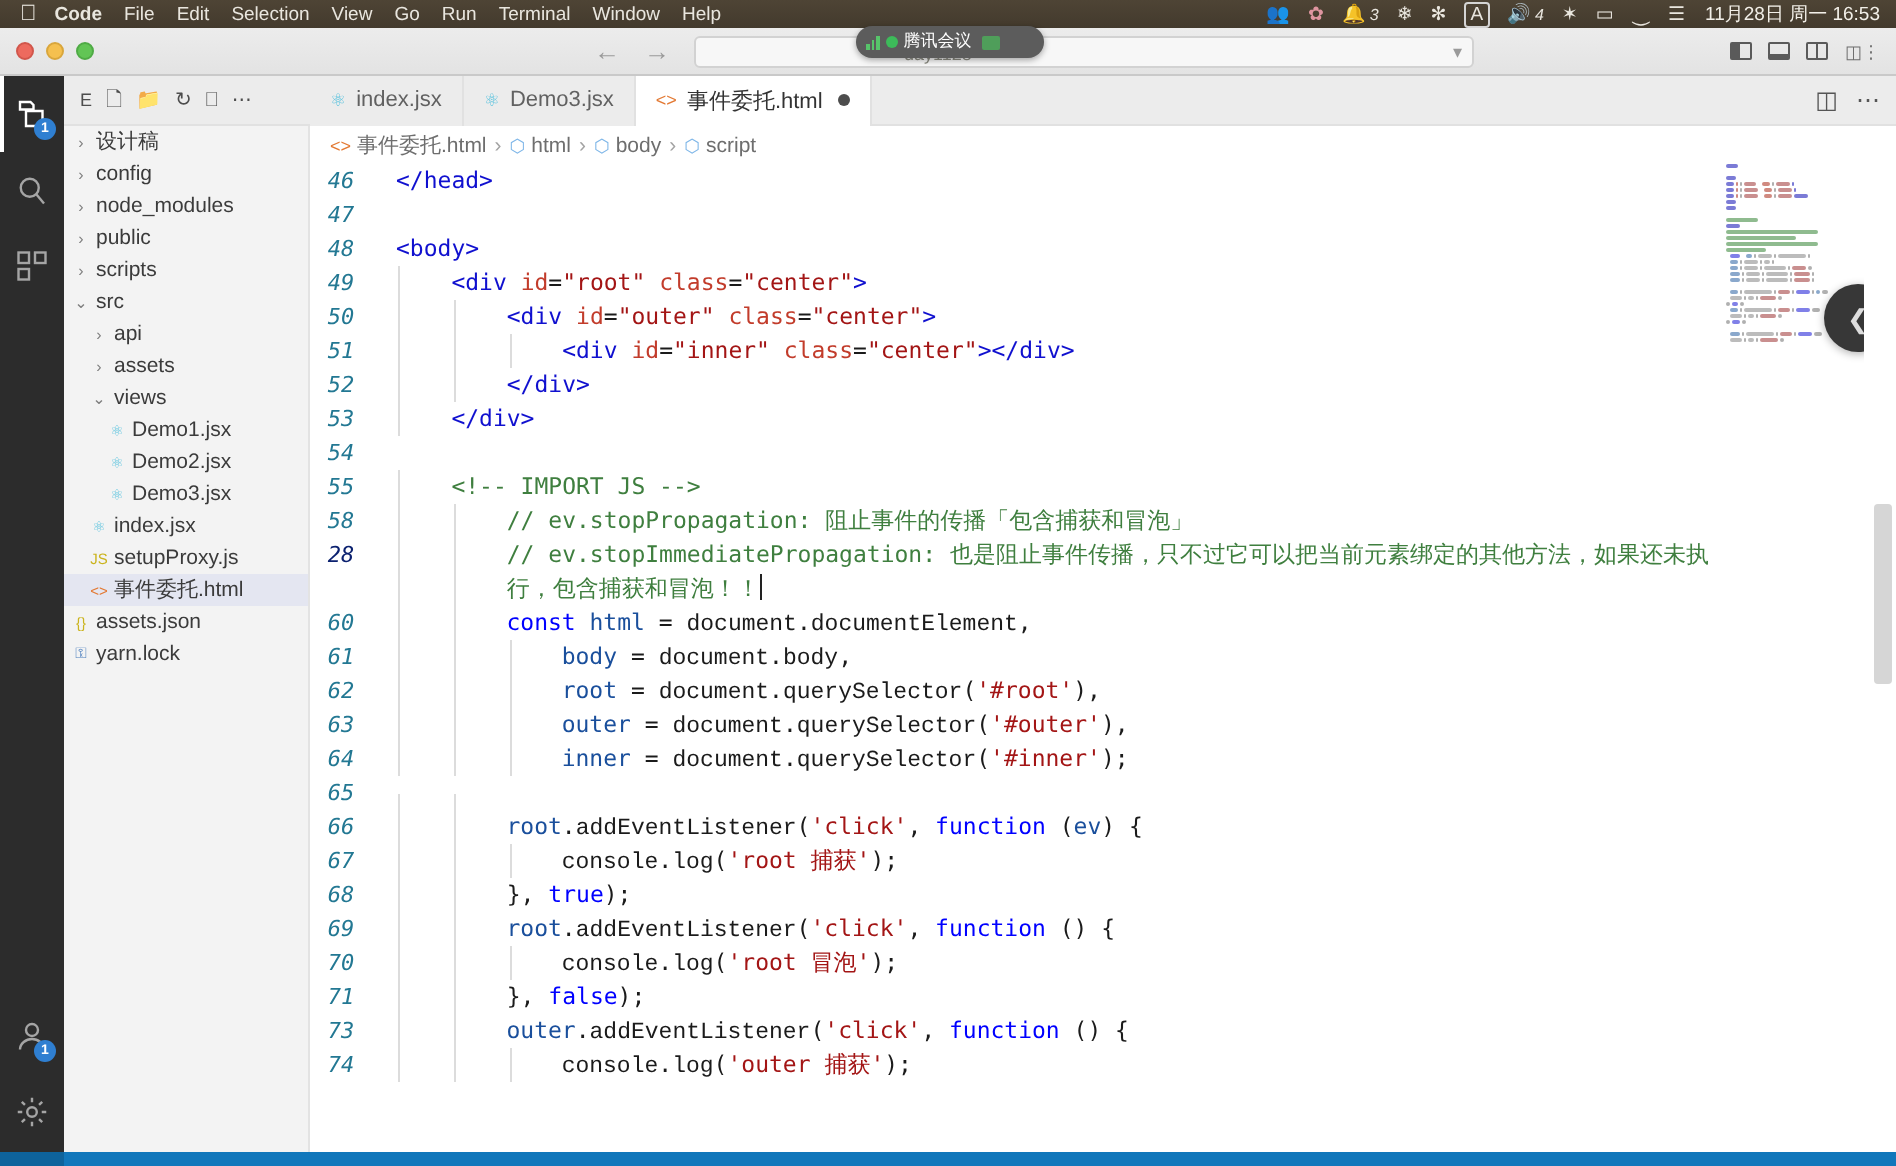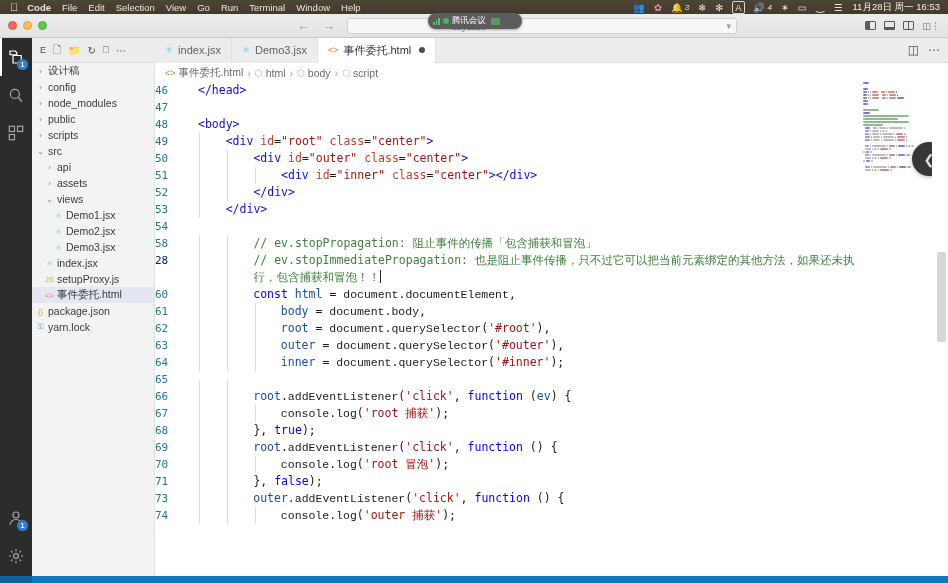--- a/index.html
+++ b/index.html
@@ -132,22 +132,22 @@
   
   #code {
     position:absolute; left:0; top:44px; width:793px; height:501px;
     background:#ffffff; overflow:hidden;
     font-family:"DejaVu Sans Mono","Liberation Mono",monospace;
     font-size:11.5px; line-height:17px;
   }
   .cline { display:flex; height:17px; align-items:center; white-space:pre; }
   .cline.wrapline{height:17px;}
   .ln {
-    width:43px; text-align:left; padding-right:12px; color:#237893;
-    flex:0 0 43px; font-size:11px;
+    width:43px; text-align:center; padding-right:12px; color:#237893;
+    flex:0 0 43px; font-size:11px;font-style:italic;
   }
   .ln.cur{color:#0b216f;}
   .ctext { flex:1; position:relative; }
   .k-tag{color:#1010cf;} .k-attr{color:#c23c2b;} .k-str{color:#a31515;}
   .k-kw{color:#0000ff;} .k-cmt{color:#3f7f3f;}
   .k-plain{color:#1b1b1b;font-family:Liberation Mono, monospace;} .k-punc{color:#1b1b1b;} .k-var{color:#1a4f9c;}
   .caret{display:inline-block;width:1px;height:13px;background:#222;vertical-align:-2px;}
   .guide{position:absolute;top:0;height:17px;border-left:1px solid #dcdcdc;}
 
   
@@ -327,21 +327,21 @@
         <div class="trow" style="padding-left: 13px;">
           <span class="chev c-js" style="font-size: 7.5px;">JS</span>
           <span>setupProxy.js</span>
         </div>
         <div class="trow active" style="padding-left: 13px;">
           <span class="chev c-html" style="font-size: 7.5px;">&lt;&gt;</span>
           <span>事件委托.html</span>
         </div>
         <div class="trow" style="padding-left: 4px;">
           <span class="chev c-json" style="font-size: 7.5px;">{}</span>
-          <span>package.json</span>
+          <span>assets.json</span>
         </div>
         <div class="trow" style="padding-left: 4px;">
           <span class="chev c-lock" style="font-size: 7.5px;">⚿</span>
           <span>yarn.lock</span>
         </div>
       </div>
   </div>
 
   <div id="editor">
 
@@ -400,20 +400,21 @@
     <div id="code">
         <div class="cline"><span class="ln">46</span><span class="ctext"><span class="k-tag">&lt;/head&gt;</span></span></div>
         <div class="cline"><span class="ln">47</span><span class="ctext"></span></div>
         <div class="cline"><span class="ln">48</span><span class="ctext"><span class="k-tag">&lt;body&gt;</span></span></div>
         <div class="cline"><span class="ln">49</span><span class="ctext"><span class="guide" style="left: 1px;"></span><span class="k-tag">    &lt;div </span><span class="k-attr">id</span><span class="k-punc">=</span><span class="k-str">"root"</span><span class="k-plain"> </span><span class="k-attr">class</span><span class="k-punc">=</span><span class="k-str">"center"</span><span class="k-tag">&gt;</span></span></div>
         <div class="cline"><span class="ln">50</span><span class="ctext"><span class="guide" style="left: 1px;"></span><span class="guide" style="left: 29px;"></span><span class="k-tag">        &lt;div </span><span class="k-attr">id</span><span class="k-punc">=</span><span class="k-str">"outer"</span><span class="k-plain"> </span><span class="k-attr">class</span><span class="k-punc">=</span><span class="k-str">"center"</span><span class="k-tag">&gt;</span></span></div>
         <div class="cline"><span class="ln">51</span><span class="ctext"><span class="guide" style="left: 1px;"></span><span class="guide" style="left: 29px;"></span><span class="guide" style="left: 57px;"></span><span class="k-tag">            &lt;div </span><span class="k-attr">id</span><span class="k-punc">=</span><span class="k-str">"inner"</span><span class="k-plain"> </span><span class="k-attr">class</span><span class="k-punc">=</span><span class="k-str">"center"</span><span class="k-tag">&gt;&lt;/div&gt;</span></span></div>
         <div class="cline"><span class="ln">52</span><span class="ctext"><span class="guide" style="left: 1px;"></span><span class="guide" style="left: 29px;"></span><span class="k-tag">        &lt;/div&gt;</span></span></div>
         <div class="cline"><span class="ln">53</span><span class="ctext"><span class="guide" style="left: 1px;"></span><span class="k-tag">    &lt;/div&gt;</span></span></div>
         <div class="cline"><span class="ln">54</span><span class="ctext"></span></div>
+        <div class="cline"><span class="ln">55</span><span class="ctext"><span class="guide" style="left: 1px;"></span><span class="k-cmt">    &lt;!-- IMPORT JS --&gt;</span></span></div>
         <div class="cline"><span class="ln">58</span><span class="ctext"><span class="guide" style="left: 1px;"></span><span class="guide" style="left: 29px;"></span><span class="k-cmt">        // ev.stopPropagation: 阻止事件的传播「包含捕获和冒泡」</span></span></div>
         <div class="cline"><span class="ln cur">28</span><span class="ctext"><span class="guide" style="left: 1px;"></span><span class="guide" style="left: 29px;"></span><span class="k-cmt">        // ev.stopImmediatePropagation: 也是阻止事件传播，只不过它可以把当前元素绑定的其他方法，如果还未执</span></span></div>
         <div class="cline wrapline"><span class="ln"></span><span class="ctext"><span class="guide" style="left: 1px;"></span><span class="guide" style="left: 29px;"></span><span class="k-cmt">        行，包含捕获和冒泡！！</span><span class="caret"></span></span></div>
         <div class="cline"><span class="ln">60</span><span class="ctext"><span class="guide" style="left: 1px;"></span><span class="guide" style="left: 29px;"></span><span class="k-plain">        </span><span class="k-kw">const</span><span class="k-plain"> </span><span class="k-var">html</span><span class="k-punc"> = </span><span class="k-plain">document</span><span class="k-punc">.</span><span class="k-plain">documentElement</span><span class="k-punc">,</span></span></div>
         <div class="cline"><span class="ln">61</span><span class="ctext"><span class="guide" style="left: 1px;"></span><span class="guide" style="left: 29px;"></span><span class="guide" style="left: 57px;"></span><span class="k-plain">            </span><span class="k-var">body</span><span class="k-punc"> = </span><span class="k-plain">document</span><span class="k-punc">.</span><span class="k-plain">body</span><span class="k-punc">,</span></span></div>
         <div class="cline"><span class="ln">62</span><span class="ctext"><span class="guide" style="left: 1px;"></span><span class="guide" style="left: 29px;"></span><span class="guide" style="left: 57px;"></span><span class="k-plain">            </span><span class="k-var">root</span><span class="k-punc"> = </span><span class="k-plain">document</span><span class="k-punc">.</span><span class="k-plain">querySelector</span><span class="k-punc">(</span><span class="k-str">'#root'</span><span class="k-punc">),</span></span></div>
         <div class="cline"><span class="ln">63</span><span class="ctext"><span class="guide" style="left: 1px;"></span><span class="guide" style="left: 29px;"></span><span class="guide" style="left: 57px;"></span><span class="k-plain">            </span><span class="k-var">outer</span><span class="k-punc"> = </span><span class="k-plain">document</span><span class="k-punc">.</span><span class="k-plain">querySelector</span><span class="k-punc">(</span><span class="k-str">'#outer'</span><span class="k-punc">),</span></span></div>
         <div class="cline"><span class="ln">64</span><span class="ctext"><span class="guide" style="left: 1px;"></span><span class="guide" style="left: 29px;"></span><span class="guide" style="left: 57px;"></span><span class="k-plain">            </span><span class="k-var">inner</span><span class="k-punc"> = </span><span class="k-plain">document</span><span class="k-punc">.</span><span class="k-plain">querySelector</span><span class="k-punc">(</span><span class="k-str">'#inner'</span><span class="k-punc">);</span></span></div>
         <div class="cline"><span class="ln">65</span><span class="ctext"><span class="guide" style="left: 1px;"></span><span class="guide" style="left: 29px;"></span></span></div>
         <div class="cline"><span class="ln">66</span><span class="ctext"><span class="guide" style="left: 1px;"></span><span class="guide" style="left: 29px;"></span><span class="k-plain">        </span><span class="k-var">root</span><span class="k-punc">.</span><span class="k-plain">addEventListener</span><span class="k-punc">(</span><span class="k-str">'click'</span><span class="k-punc">, </span><span class="k-kw">function</span><span class="k-punc"> (</span><span class="k-var">ev</span><span class="k-punc">) {</span></span></div>

